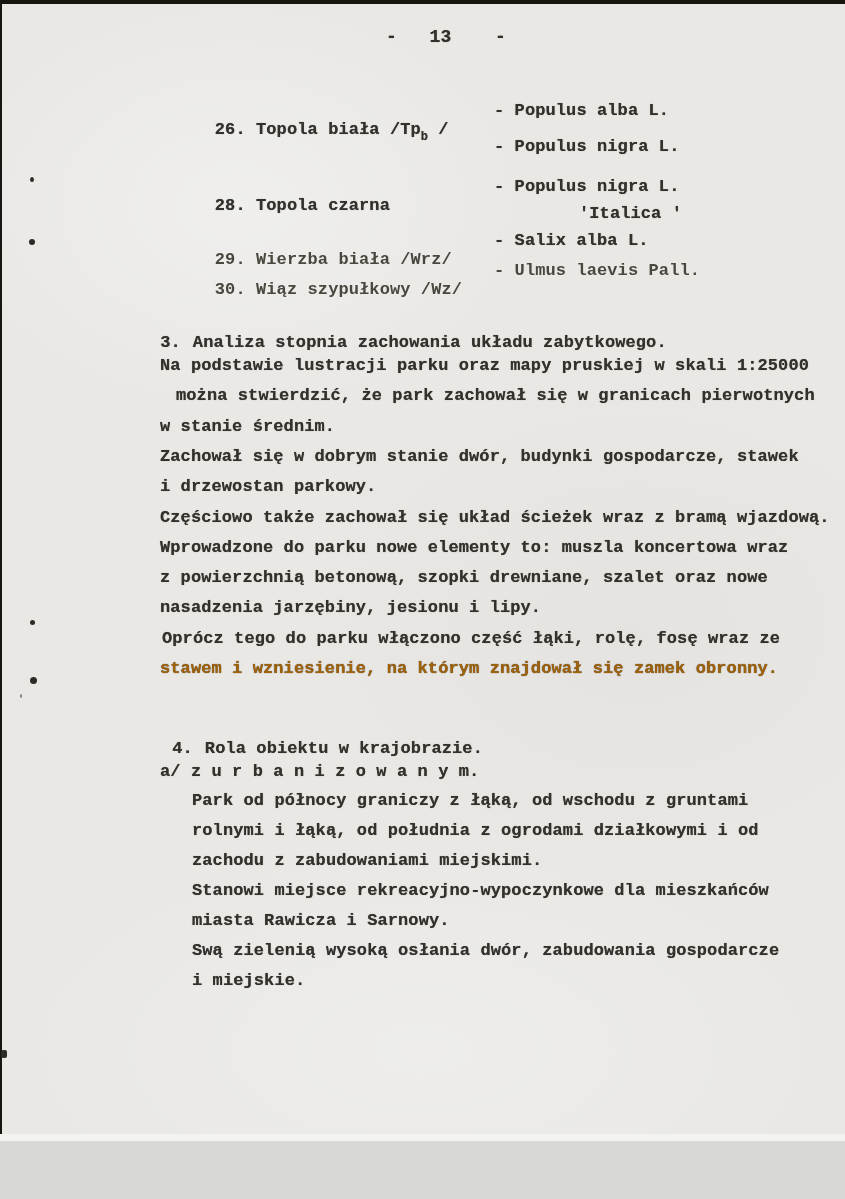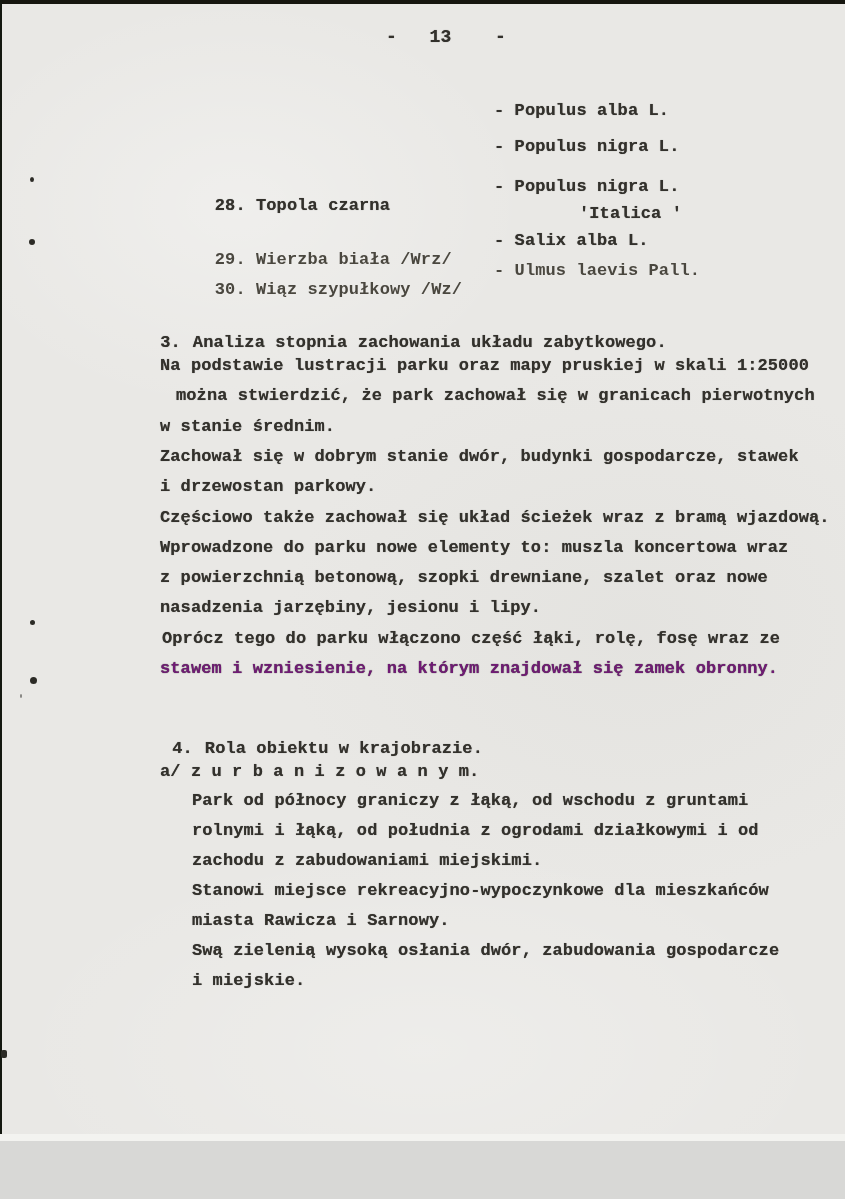--- a/index.html
+++ b/index.html
@@ -23,41 +23,42 @@
       radial-gradient(ellipse 500px 380px at 75% 55%, rgba(205,205,200,0.18), transparent 70%),
       radial-gradient(ellipse 600px 300px at 50% 92%, rgba(255,255,255,0.22), transparent 70%);
   }
   .edge-top{position:absolute;top:0;left:0;width:845px;height:4px;background:#16160f;}
   .edge-left{position:absolute;top:0;left:0;width:2px;height:1199px;background:#141810;}
   .edge-bottom{position:absolute;bottom:0;left:0;width:845px;height:7px;background:#f3f3f0;}
 
   .tl{position:absolute;white-space:pre;letter-spacing:0.1px;
       text-shadow:0 0 0.7px rgba(46,44,40,0.75);}
   .faded{color:#4a473f;text-shadow:none;}
-  .dark{color:#701a75;text-shadow:0 0 1px rgba(30,28,24,0.9);}
+  .dark{color:#a16207;text-shadow:0 0 1px rgba(30,28,24,0.9);}
 
   sub.tw{font-size:12px;vertical-align:-6px;letter-spacing:0;}
 
   .latin{position:absolute;top:0;white-space:pre;margin-left:24px;}
 
   .speck{position:absolute;background:#2c2b26;border-radius:50%;}
 </style>
 </head>
 <body>
 
 <div class="page">
 
   <div class="edge-top"></div>
   <div class="edge-left"></div>
   <div class="edge-bottom"></div>
 
   <div class="tl" style="left:386px;top:27px;font-size:18px;">-   13    -</div>
 
   <div>
     <div class="tl" style="left:153px;top:101px;">
+      <span><span>26. Topola biała /Tp</span><sub class="tw">b</sub><span> /</span></span>
       <span class="latin" style="left:317px;">- Populus alba L.</span>
     </div>
     <div class="tl" style="left:153px;top:137px;">
       <span class="latin" style="left:317px;">- Populus nigra L.</span>
     </div>
     <div class="tl" style="left:153px;top:177px;">
       <span>28. Topola czarna</span>
       <span class="latin" style="left:317px;">- Populus nigra L.</span>
     </div>
     <div class="tl" style="left:195px;top:204px;">

